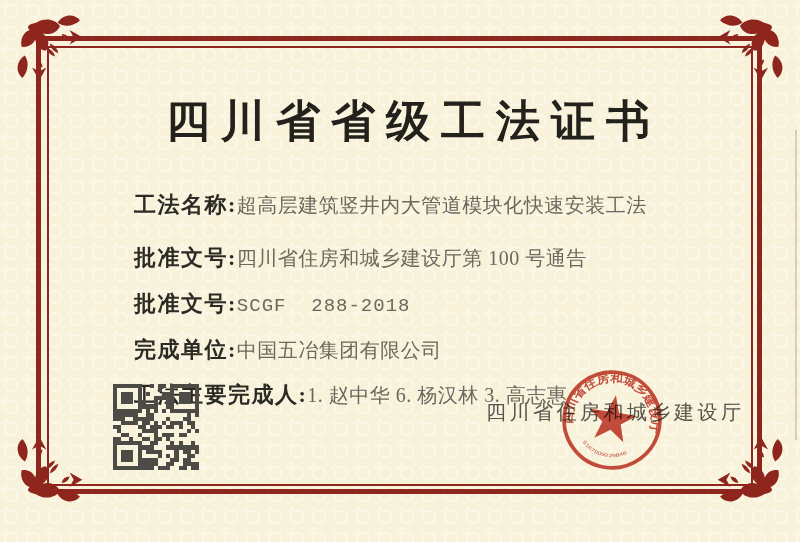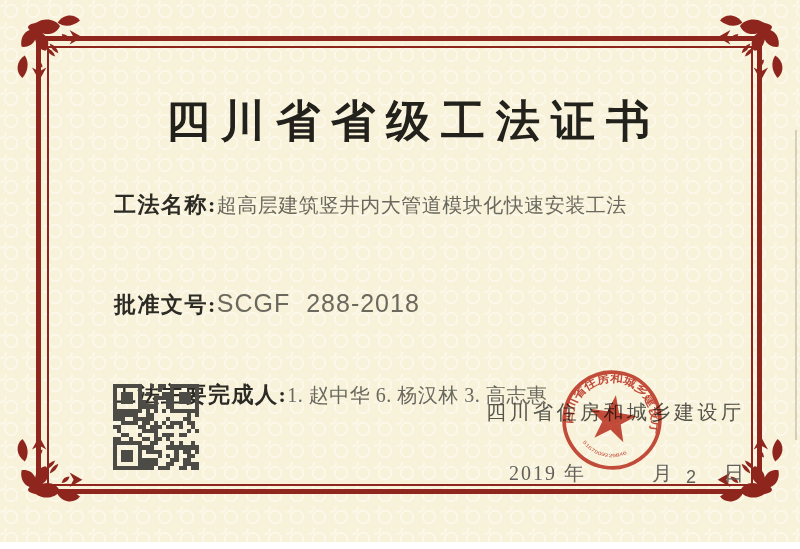--- a/index.html
+++ b/index.html
@@ -16,25 +16,25 @@
   .frame-inner{position:absolute;left:47px;top:46px;width:702px;height:436px;border:2px solid #8e261d;}
   .corner{position:absolute;width:80px;height:80px;}
   .corner.tl{left:12px;top:10px;}
   .corner.tr{right:12px;top:10px;transform:scaleX(-1);}
   .corner.bl{left:12px;bottom:42px;transform:scaleY(-1);}
   .corner.br{right:12px;bottom:42px;transform:scale(-1,-1);}
   .title{
     position:absolute;left:0;top:84px;width:100%;margin:8px;text-align:center;
     font-size:44px;font-weight:700;color:#23211b;letter-spacing:11px;text-indent:11px;
   }
-  .field-row{position:absolute;left:98px;white-space:pre;}
+  .field-row{position:absolute;left:118px;white-space:pre;}
   .field-label{font-size:22px;font-weight:700;color:#2c2a24;letter-spacing:1.5px;}
   .field-value{font-size:20px;color:#6b685d;letter-spacing:0.5px;white-space:pre;}
   .r1{top:172px;} .r2{top:225px;} .r3{top:271px;} .r4{top:317px;} .r5{top:362px;}
-  .r3 .field-value{font-family:Liberation Sans, sans-serif;font-size:25px;letter-spacing:1px;}
+  .r3 .field-value{font-family:Liberation Mono, monospace;font-size:19px;letter-spacing:1px;}
   .qr{position:absolute;left:113px;top:384px;width:86px;height:86px;display:grid;grid-template-columns:repeat(21,1fr);grid-template-rows:repeat(21,1fr);}
   .qr .qm{background:#4c4b45;}
   .issuer{position:absolute;left:486px;top:399px;font-size:20px;color:#55534a;letter-spacing:3.5px;white-space:pre;}
   .date-line{position:absolute;left:489px;top:437px;font-size:20px;color:#62605a;white-space:pre;}
   .date-line .dy{letter-spacing:2px;}
   .date-line .dsep1{margin-left:7px;}
   .date-line .dmon{margin-left:68px;}
   .date-line .dday{margin-left:14px;font-family:"Liberation Sans","DejaVu Sans",sans-serif;font-size:18px;position:relative;top:3px;}
   .date-line .dsuf{margin-left:28px;}
   .seal{position:absolute;left:560px;top:368px;width:104px;height:104px;transform:rotate(9deg);mix-blend-mode:multiply;opacity:.9;}
@@ -100,22 +100,28 @@
       <path d="M62 30 q8 0 10 8 q-8 0 -10 -8 z"></path>
       <path d="M30 62 q0 8 8 10 q0 -8 -8 -10 z"></path>
     </g>
   </svg>
 
   <h1 class="title">四川省省级工法证书</h1>
 
   <div class="field-row r1">
     <span class="field-label">工法名称:</span><span class="field-value">超高层建筑竖井内大管道模块化快速安装工法</span>
   </div>
+  <div class="field-row r2">
+    <span class="field-label">批准文号:</span><span class="field-value">四川省住房和城乡建设厅第 100 号通告</span>
+  </div>
   <div class="field-row r3">
     <span class="field-label">批准文号:</span><span class="field-value">SCGF  288-2018</span>
+  </div>
+  <div class="field-row r4">
+    <span class="field-label">完成单位:</span><span class="field-value">中国五冶集团有限公司</span>
   </div>
   <div class="field-row r5">
     <span class="field-label">工法主要完成人:</span><span class="field-value">1. 赵中华 6. 杨汉林 3. 高志惠</span>
   </div>
 
   <div class="qr">
       <div class="qm"></div>
       <div class="qm"></div>
       <div class="qm"></div>
       <div class="qm"></div>
@@ -553,23 +559,20 @@
       <div></div>
       <div class="qm"></div>
       <div class="qm"></div>
       <div></div>
       <div class="qm"></div>
       <div class="qm"></div>
     </div>
 
   <div class="issuer">四川省住房和城乡建设厅</div>
 
-  <div class="date-line">
-    <span class="dy">2019</span><span class="dsep1">年</span><span class="dmon">月</span><span class="dday">2</span><span class="dsuf">日</span>
-  </div>
 
   <svg class="seal" viewBox="0 0 100 100">
     <defs>
       <path id="ringArc" d="M 13 60 A 38 38 0 1 1 87 60"></path>
       <path id="serialArc" d="M 24 74 A 34.5 34.5 0 0 0 76 74"></path>
     </defs>
     <circle cx="50" cy="50" r="46" fill="none" stroke="#c23b2e" stroke-width="3.6"></circle>
     <path fill="#c23b2e" d="M50 26 L55.6 42.3 L72.8 42.6 L59.0 52.9 L64.1 69.4 L50 59.5 L35.9 69.4 L41.0 52.9 L27.2 42.6 L44.4 42.3 Z"></path>
     <text fill="#c23b2e" font-size="11" font-weight="700" font-family="Liberation Serif, serif">
       <textPath href="#ringArc" startOffset="0" textLength="133" lengthAdjust="spacingAndGlyphs">四川省住房和城乡建设厅</textPath>

